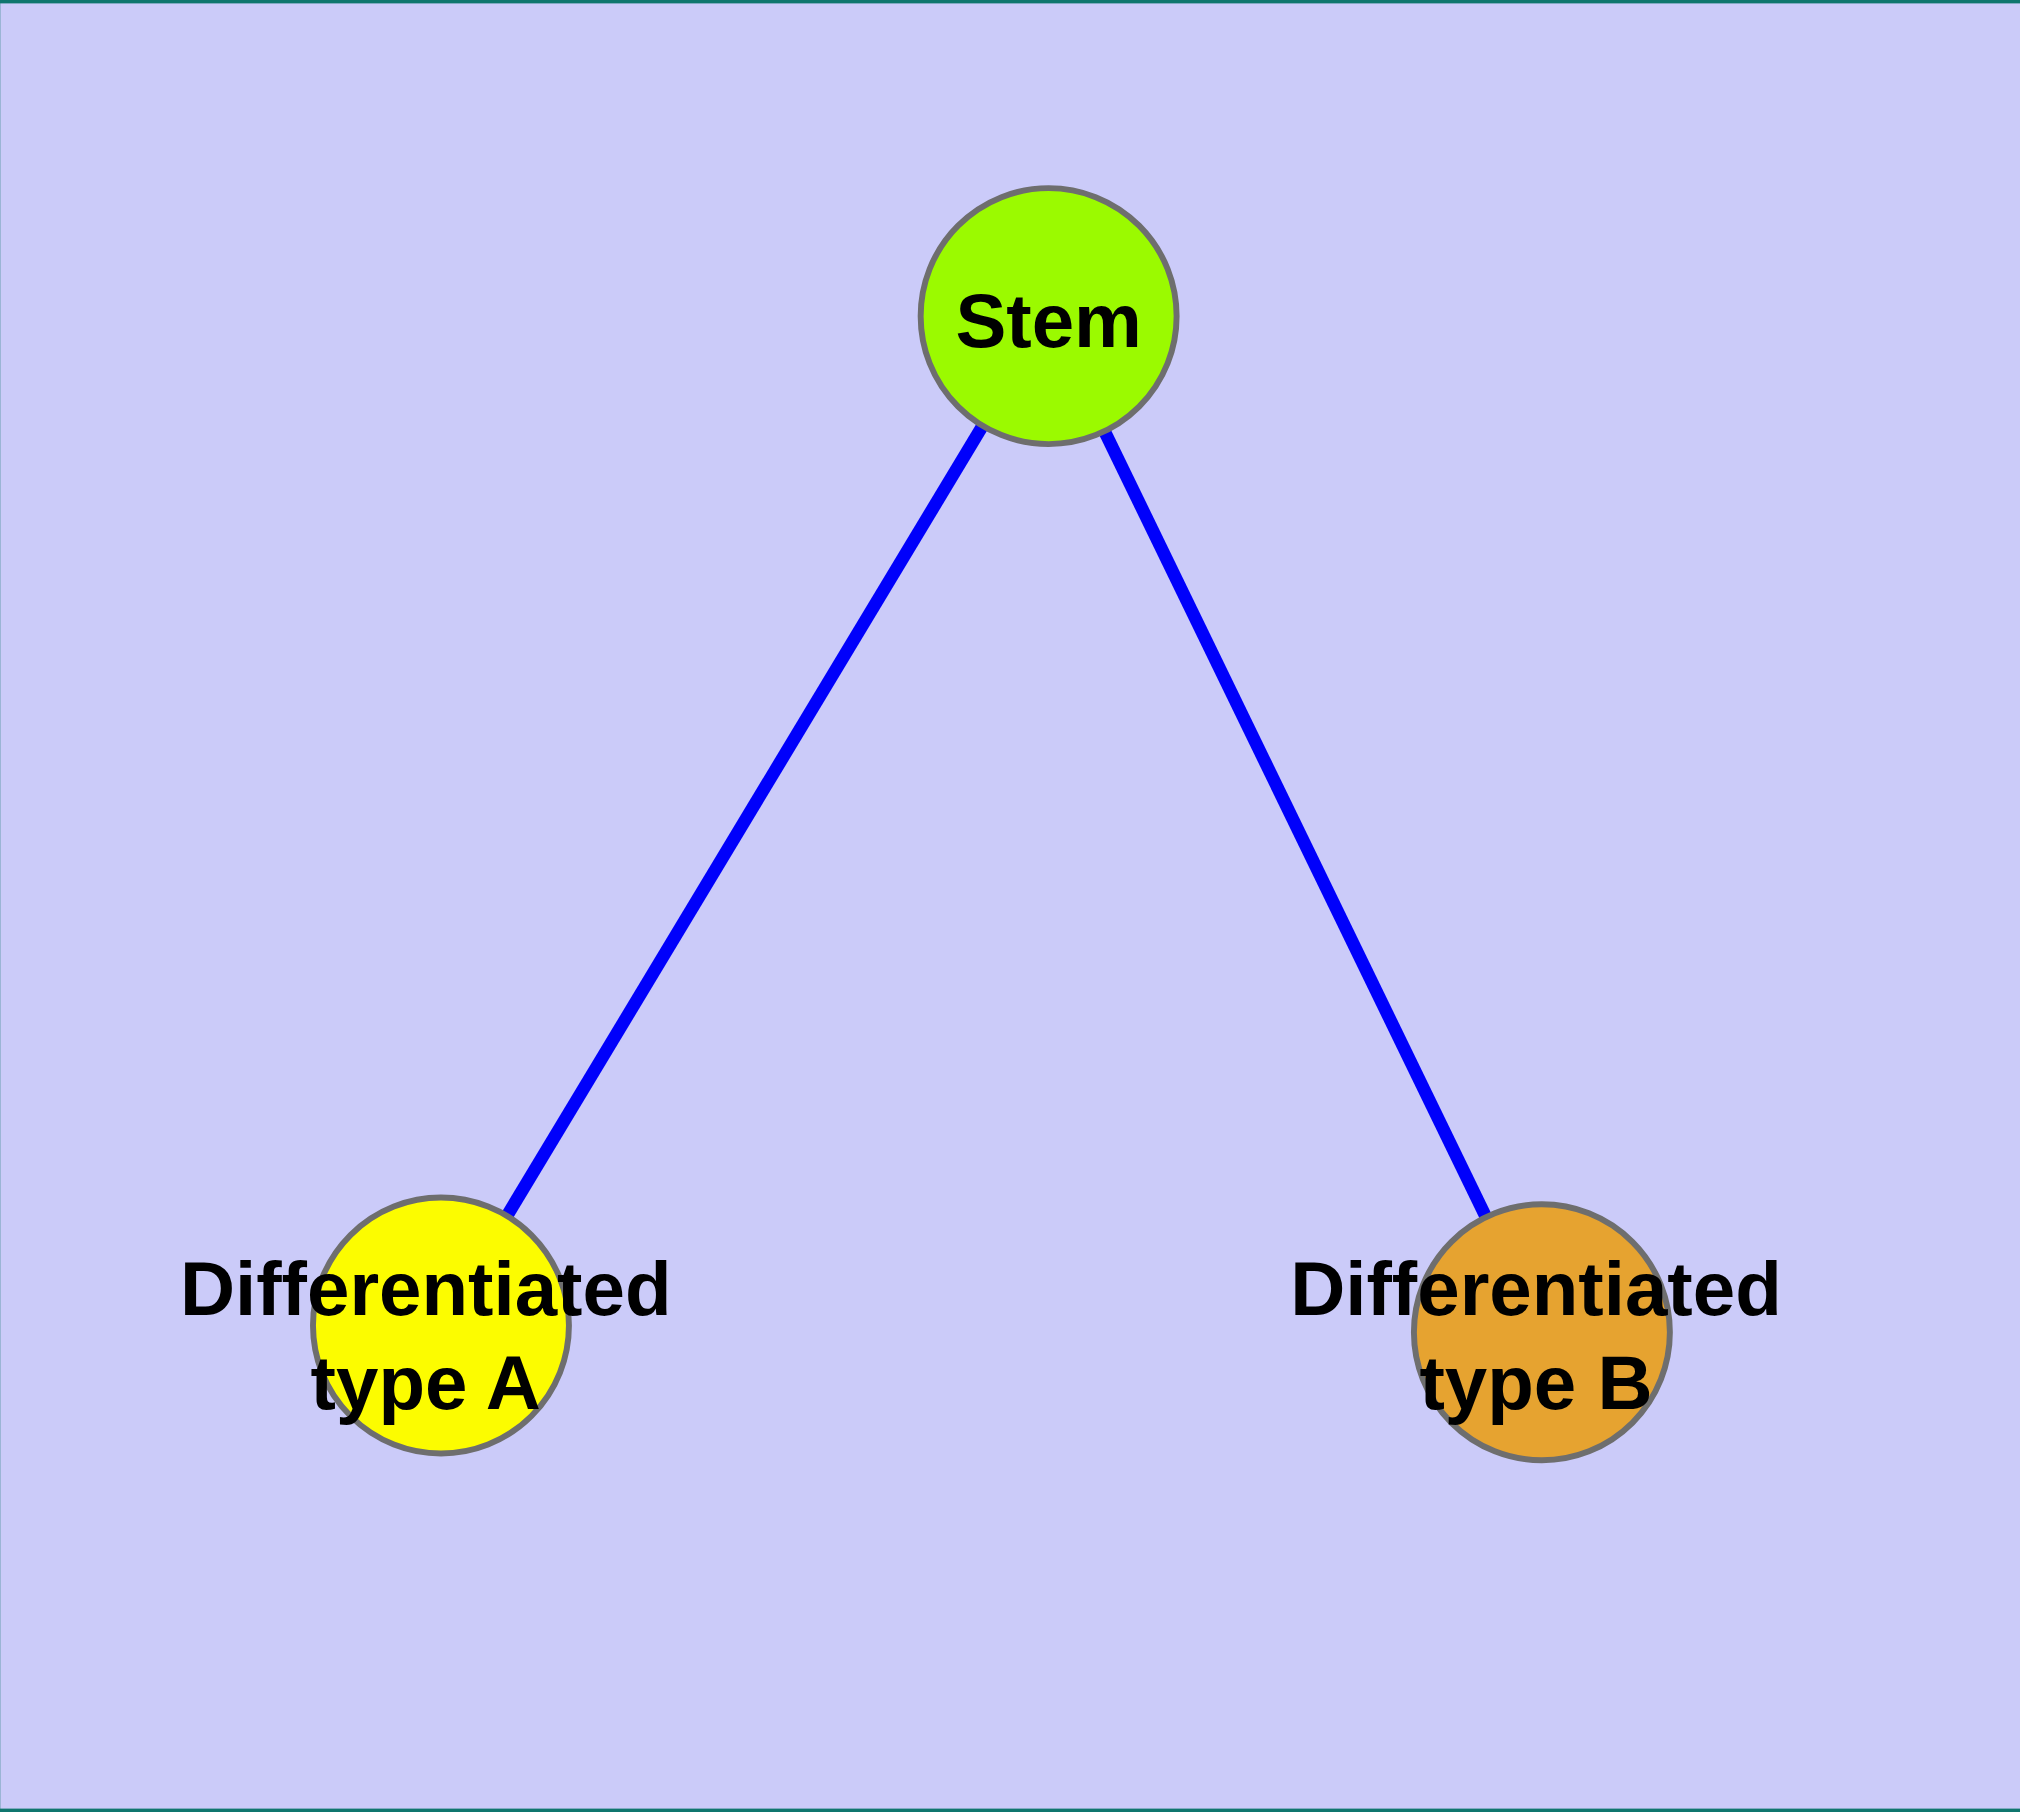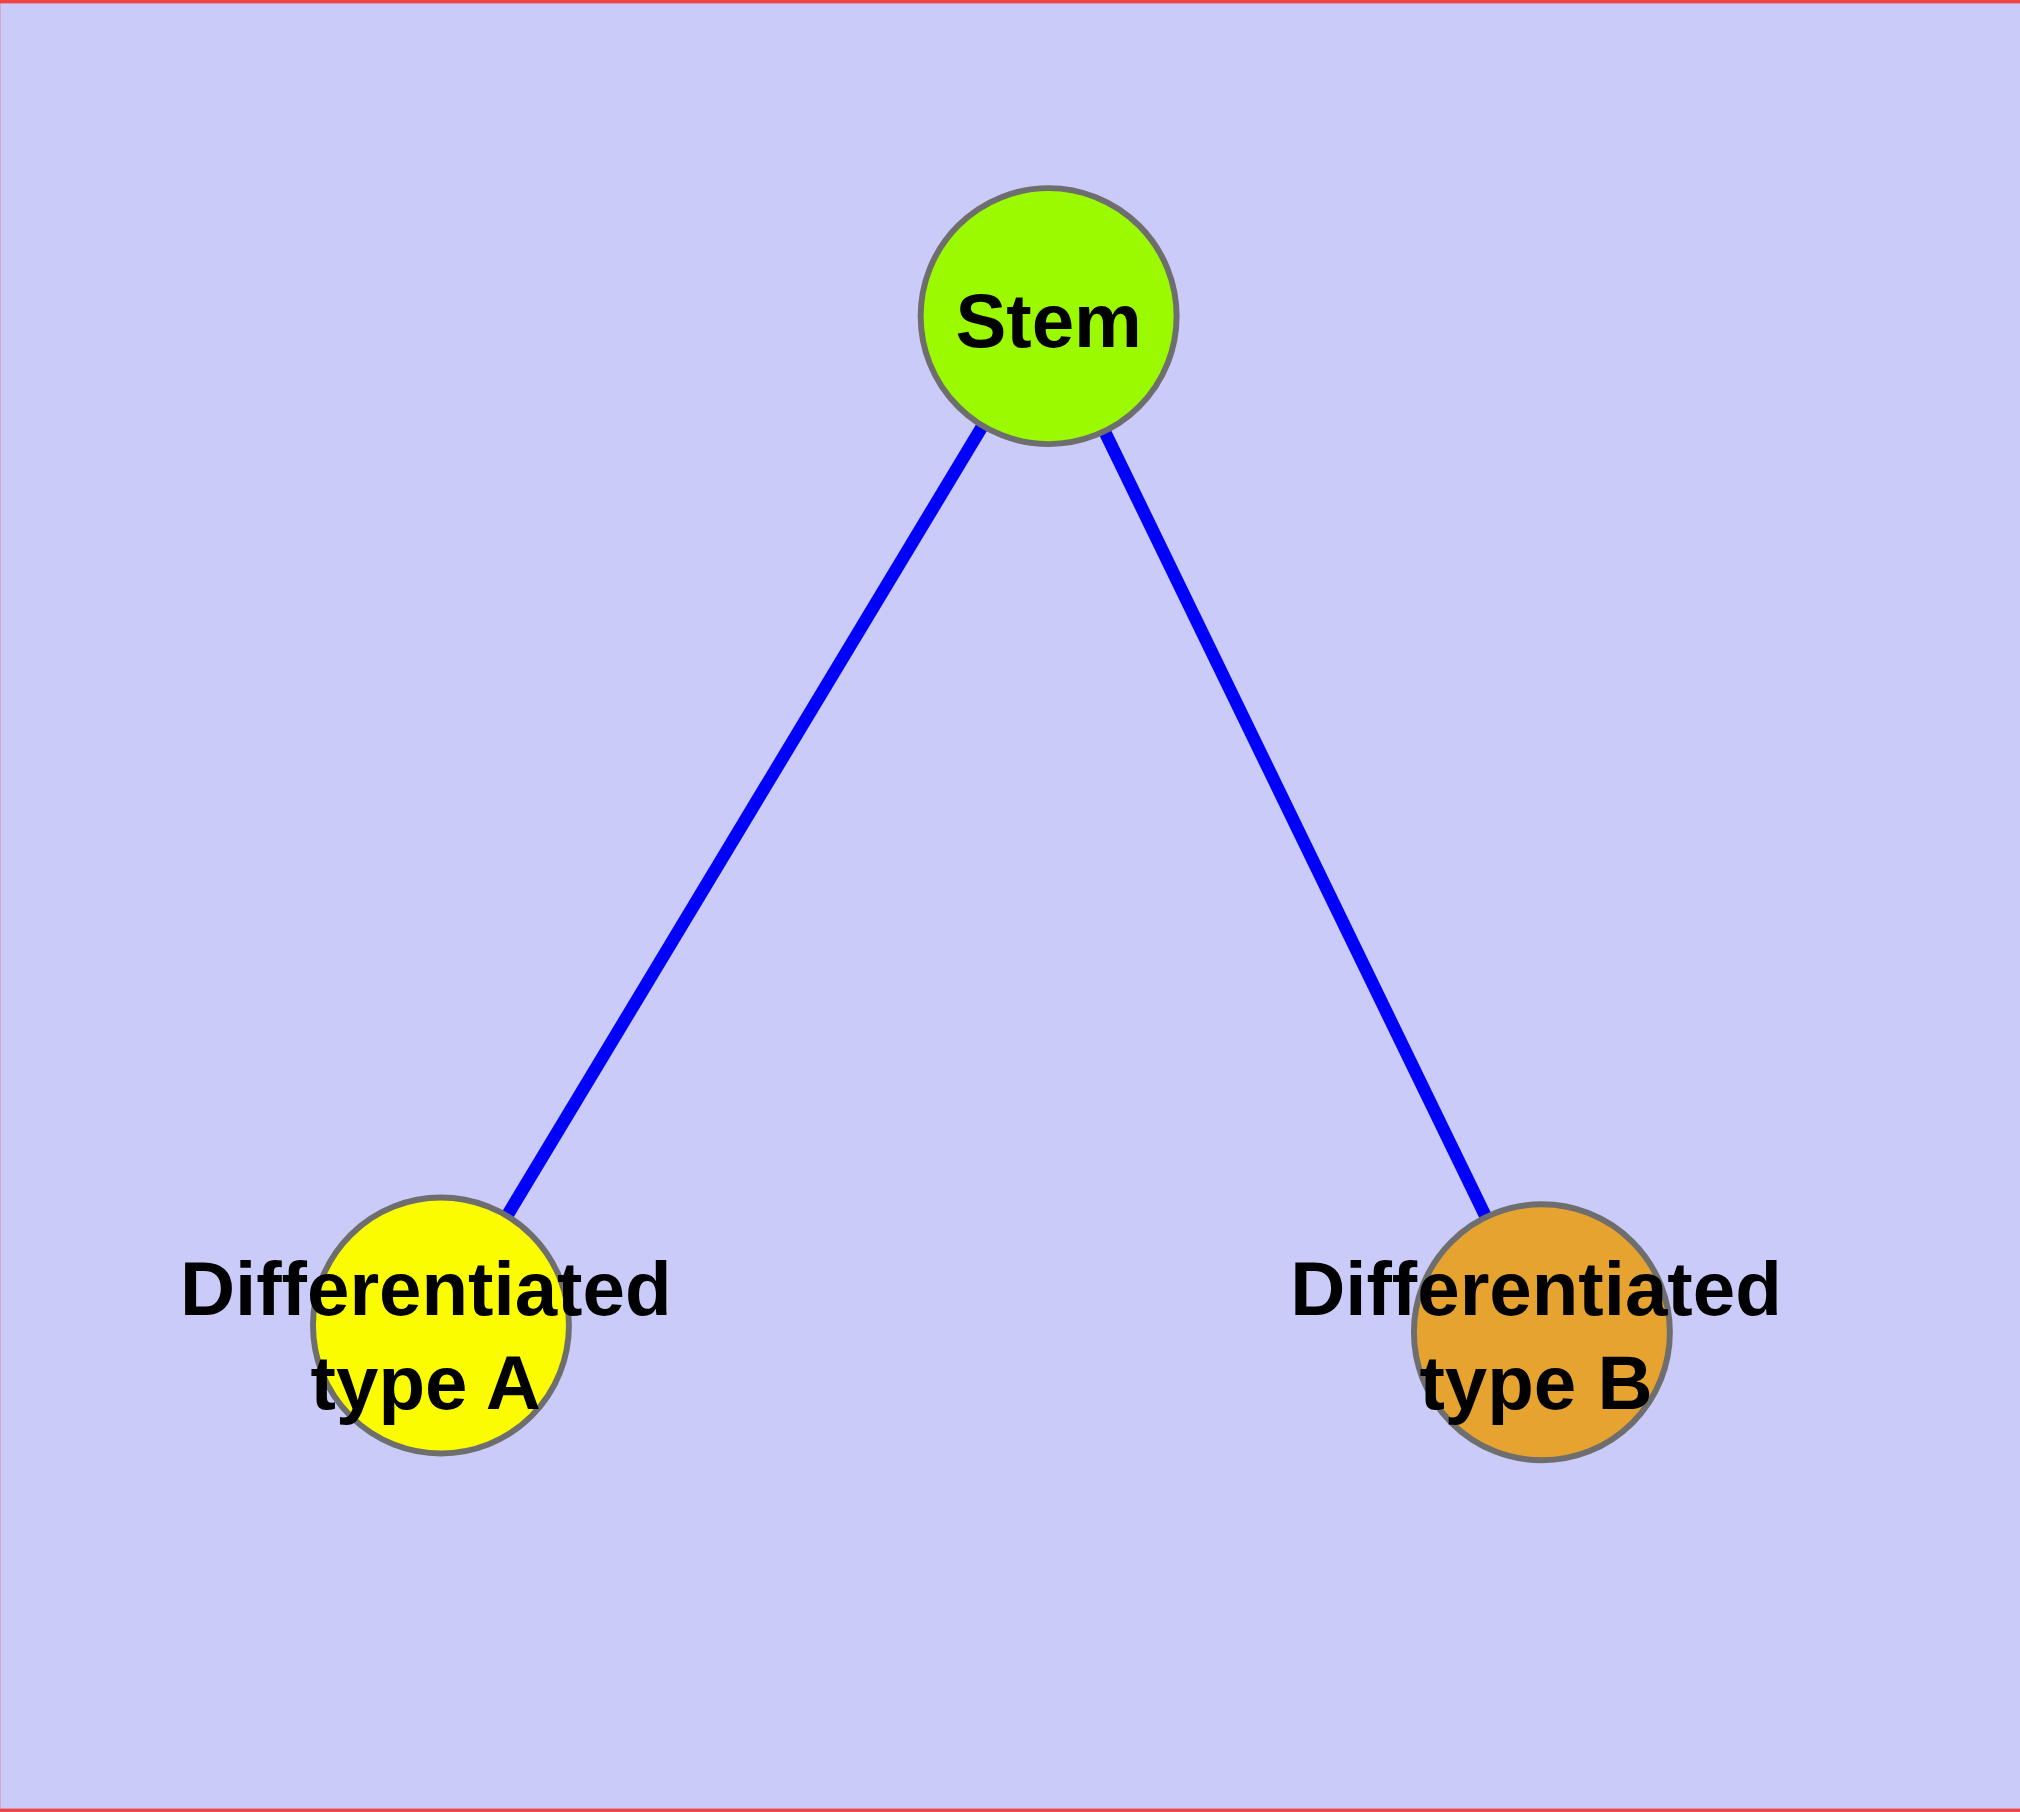--- a/index.html
+++ b/index.html
@@ -4,21 +4,21 @@
 <style>
   html, body {
     margin: 0;
     padding: 0;
     background: #ffffff;
   }
   .canvas-wrap {
     position: relative;
     width: 2021px;
     height: 1812px;
-    background: #ef4444;
+    background: #0f766e;
   }
   svg {
     display: block;
   }
   .edge {
     stroke-width: 15px;
     stroke-linecap: butt;
     fill: none;
   }
   .node {

